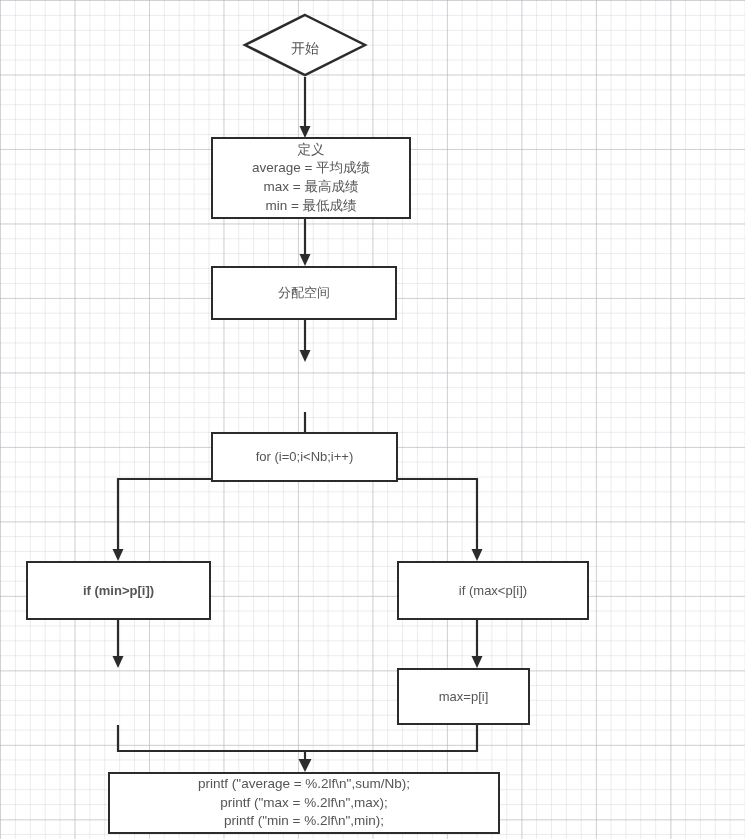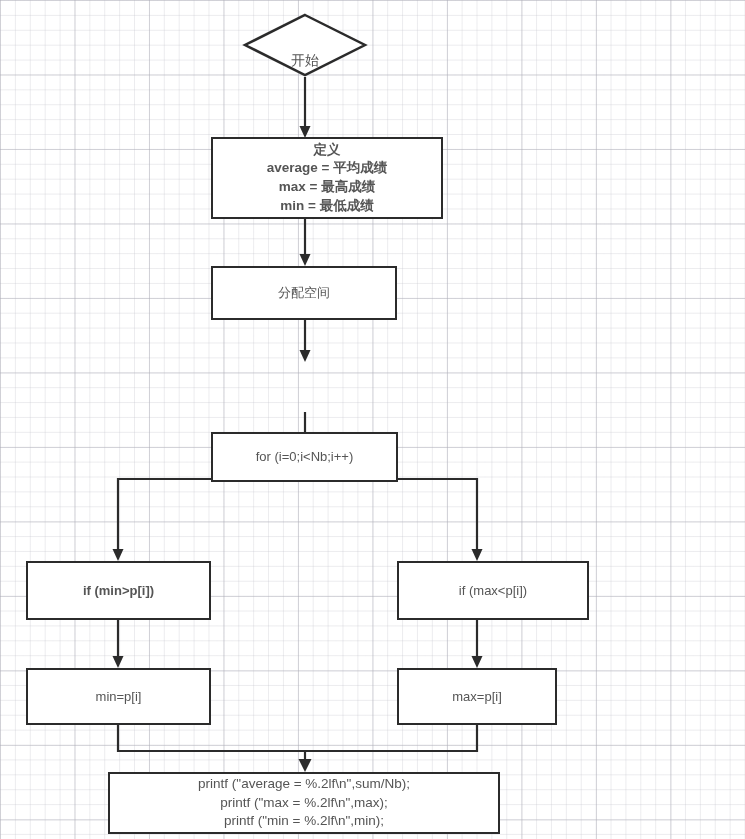--- a/index.html
+++ b/index.html
@@ -43,21 +43,21 @@
   .diamond-wrap {
     position: absolute;
     z-index: 3;
   }
   .diamond-wrap svg {
     display: block;
     overflow: visible;
   }
   .diamond-label {
     position: absolute;
-    left: 0; top: 16px;
+    left: 0; top: 4px;
     width: 100%; height: 100%;
     display: flex;
     align-items: center;
     justify-content: center;
     color: #555555;
     font-size: 14px;
   }
   #edges {
     position: absolute;
     left: 0; top: 0;
@@ -135,35 +135,34 @@
     </g>
   </svg>
 
   <div class="diamond-wrap" style="left:243px; top:13px; width:124px; height:64px;">
     <svg width="124" height="64" viewBox="0 0 124 64">
       <polygon points="62,2 122,32 62,62 2,32" fill="#ffffff" stroke="#2b2b2b" stroke-width="2.5"></polygon>
     </svg>
     <div class="diamond-label">开始</div>
   </div>
 
-  <div class="node multiline" style="left:211px; top:137px; width:232px; height:82px;font-weight:bold;">定义
+  <div class="node multiline" style="left:211px; top:137px; width:200px; height:82px;">定义
 average = 平均成绩
 max = 最高成绩
 min = 最低成绩</div>
 
   <div class="node" style="left:211px; top:266px; width:186px; height:54px;">分配空间</div>
 
 
   <div class="node" style="left:211px; top:432px; width:187px; height:50px;">for (i=0;i&lt;Nb;i++)</div>
 
   <div class="node" style="left:26px; top:561px; width:185px; height:59px;font-weight:bold;">if (min&gt;p[i])</div>
 
   <div class="node" style="left:397px; top:561px; width:192px; height:59px;">if (max&lt;p[i])</div>
 
-  <div class="node" style="left:26px; top:668px; width:185px; height:57px;">min=p[i]</div>
 
-  <div class="node" style="left:397px; top:668px; width:160px; height:57px;">max=p[i]</div>
+  <div class="node" style="left:397px; top:668px; width:133px; height:57px;">max=p[i]</div>
 
   <div class="node multiline" style="left:108px; top:772px; width:392px; height:62px;">printf ("average = %.2lf\n",sum/Nb);
 printf ("max = %.2lf\n",max);
 printf ("min = %.2lf\n",min);</div>
 
 </div>
 
 </body></html>

